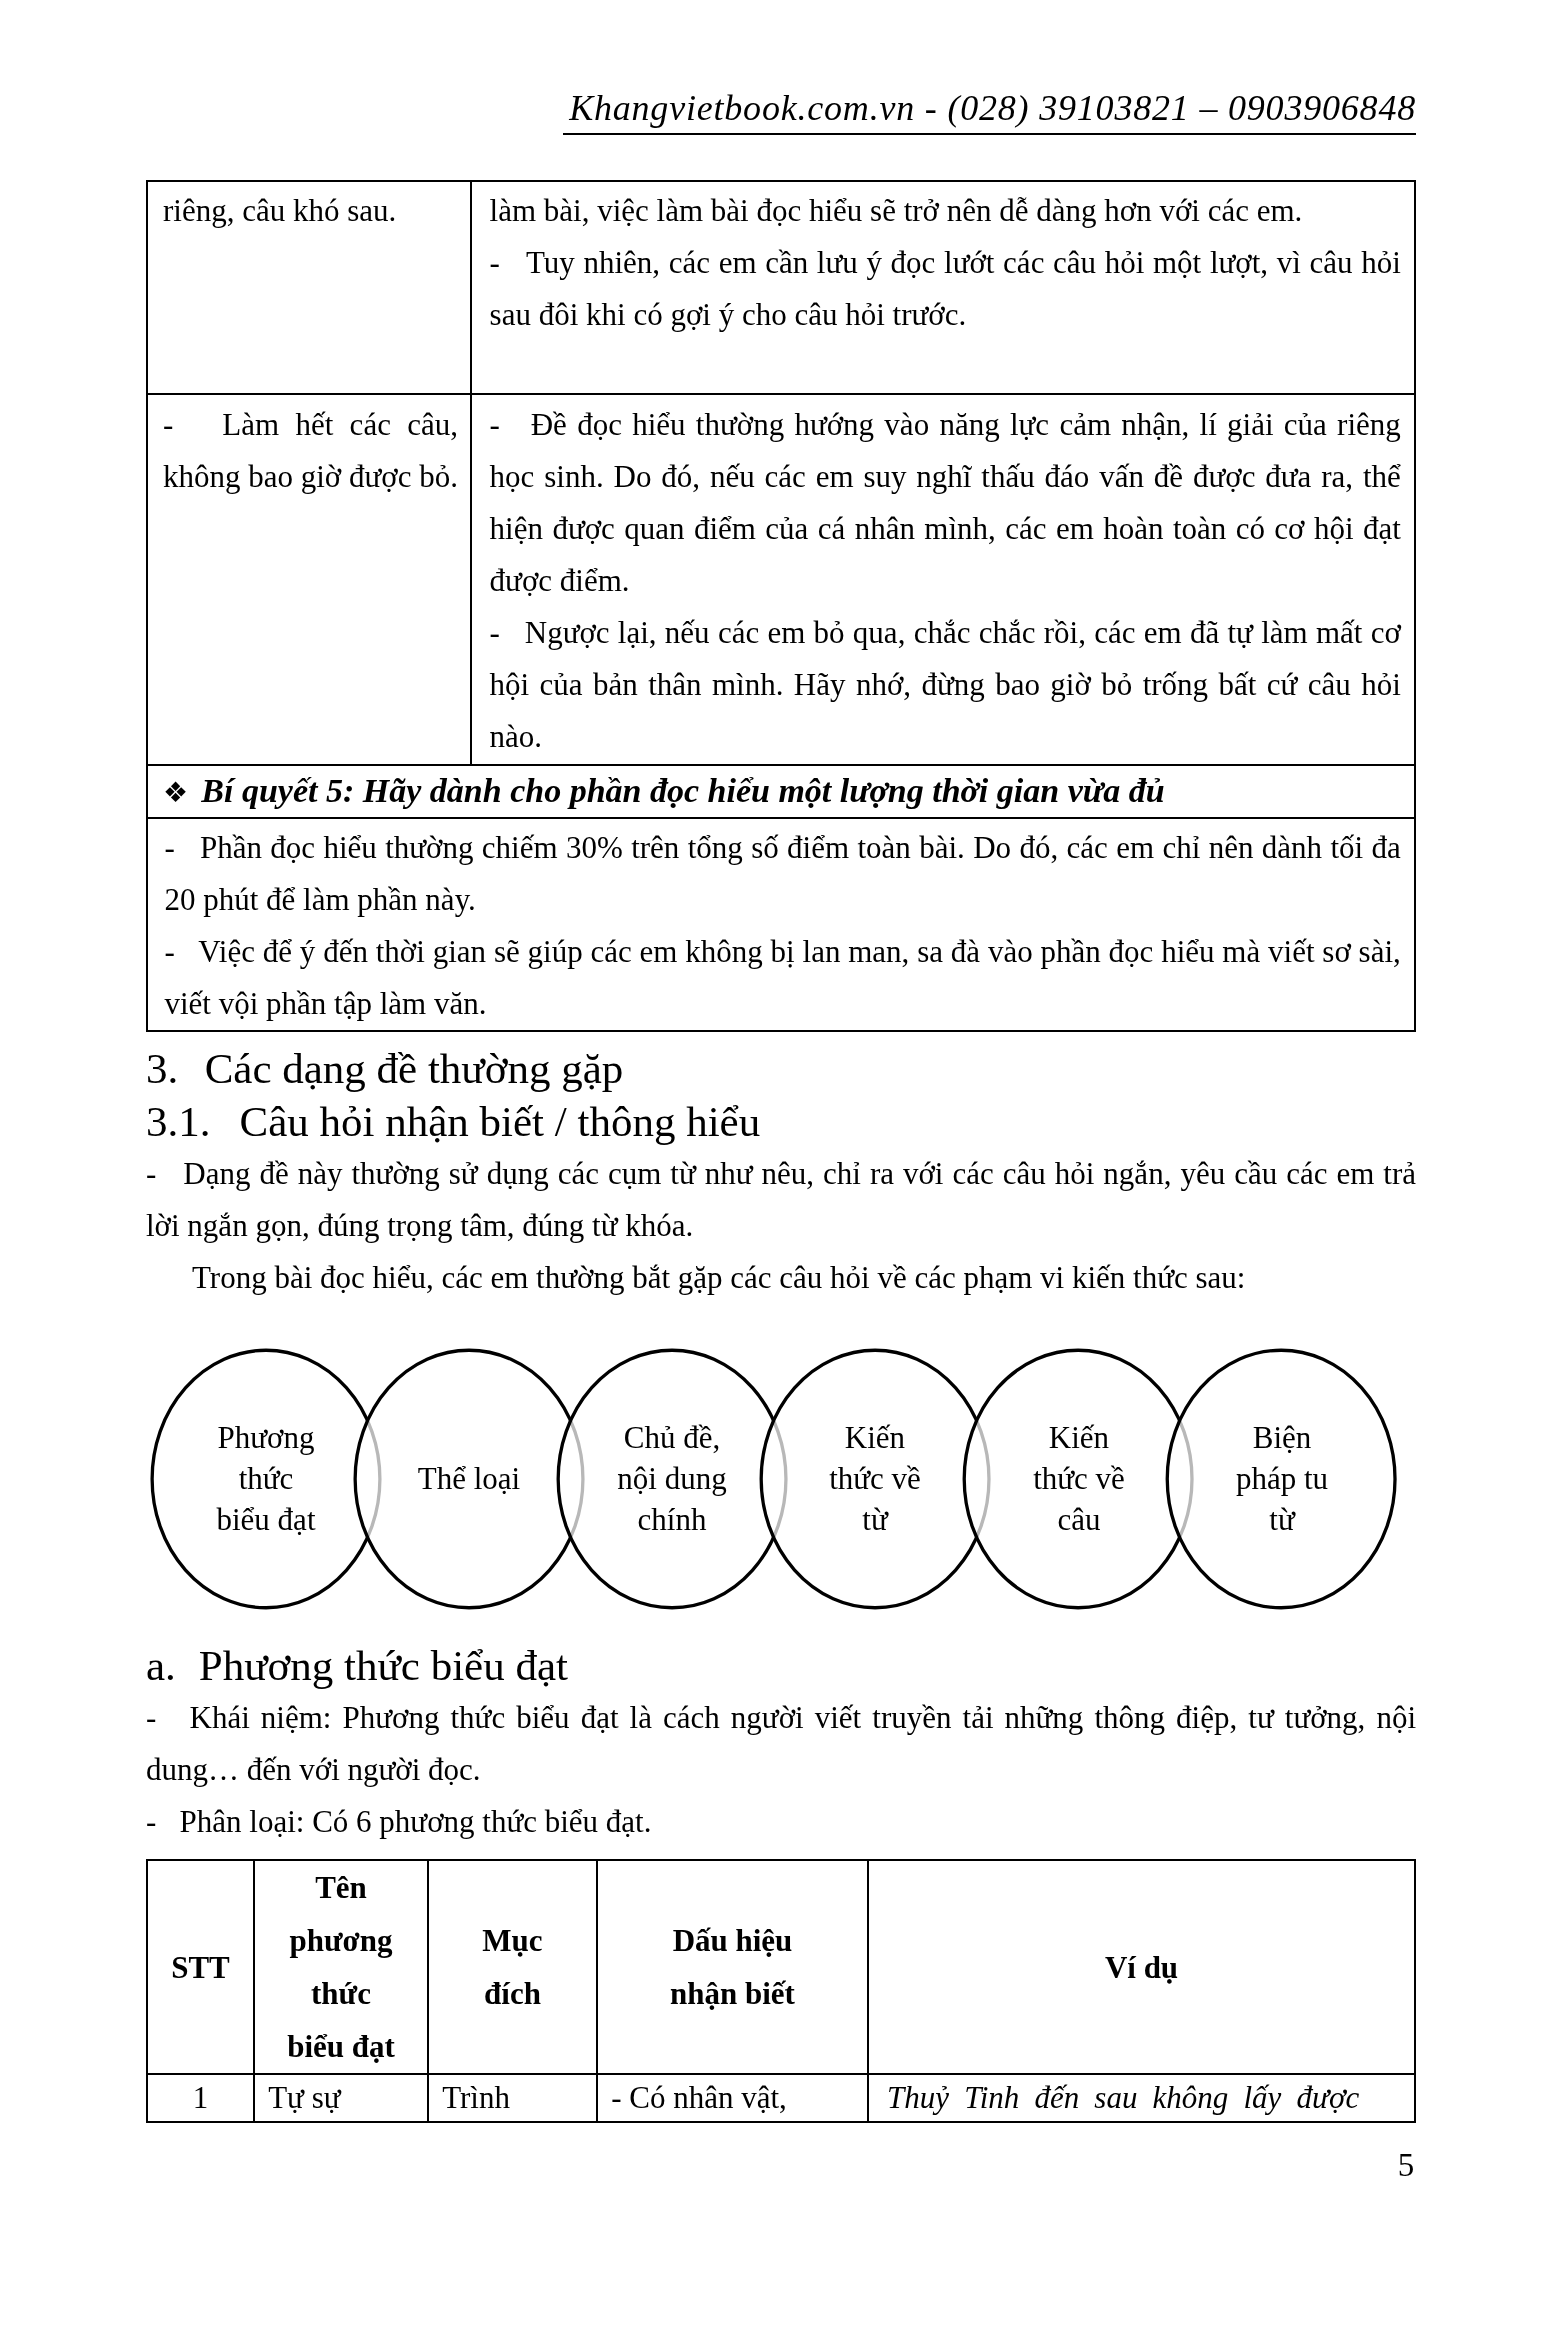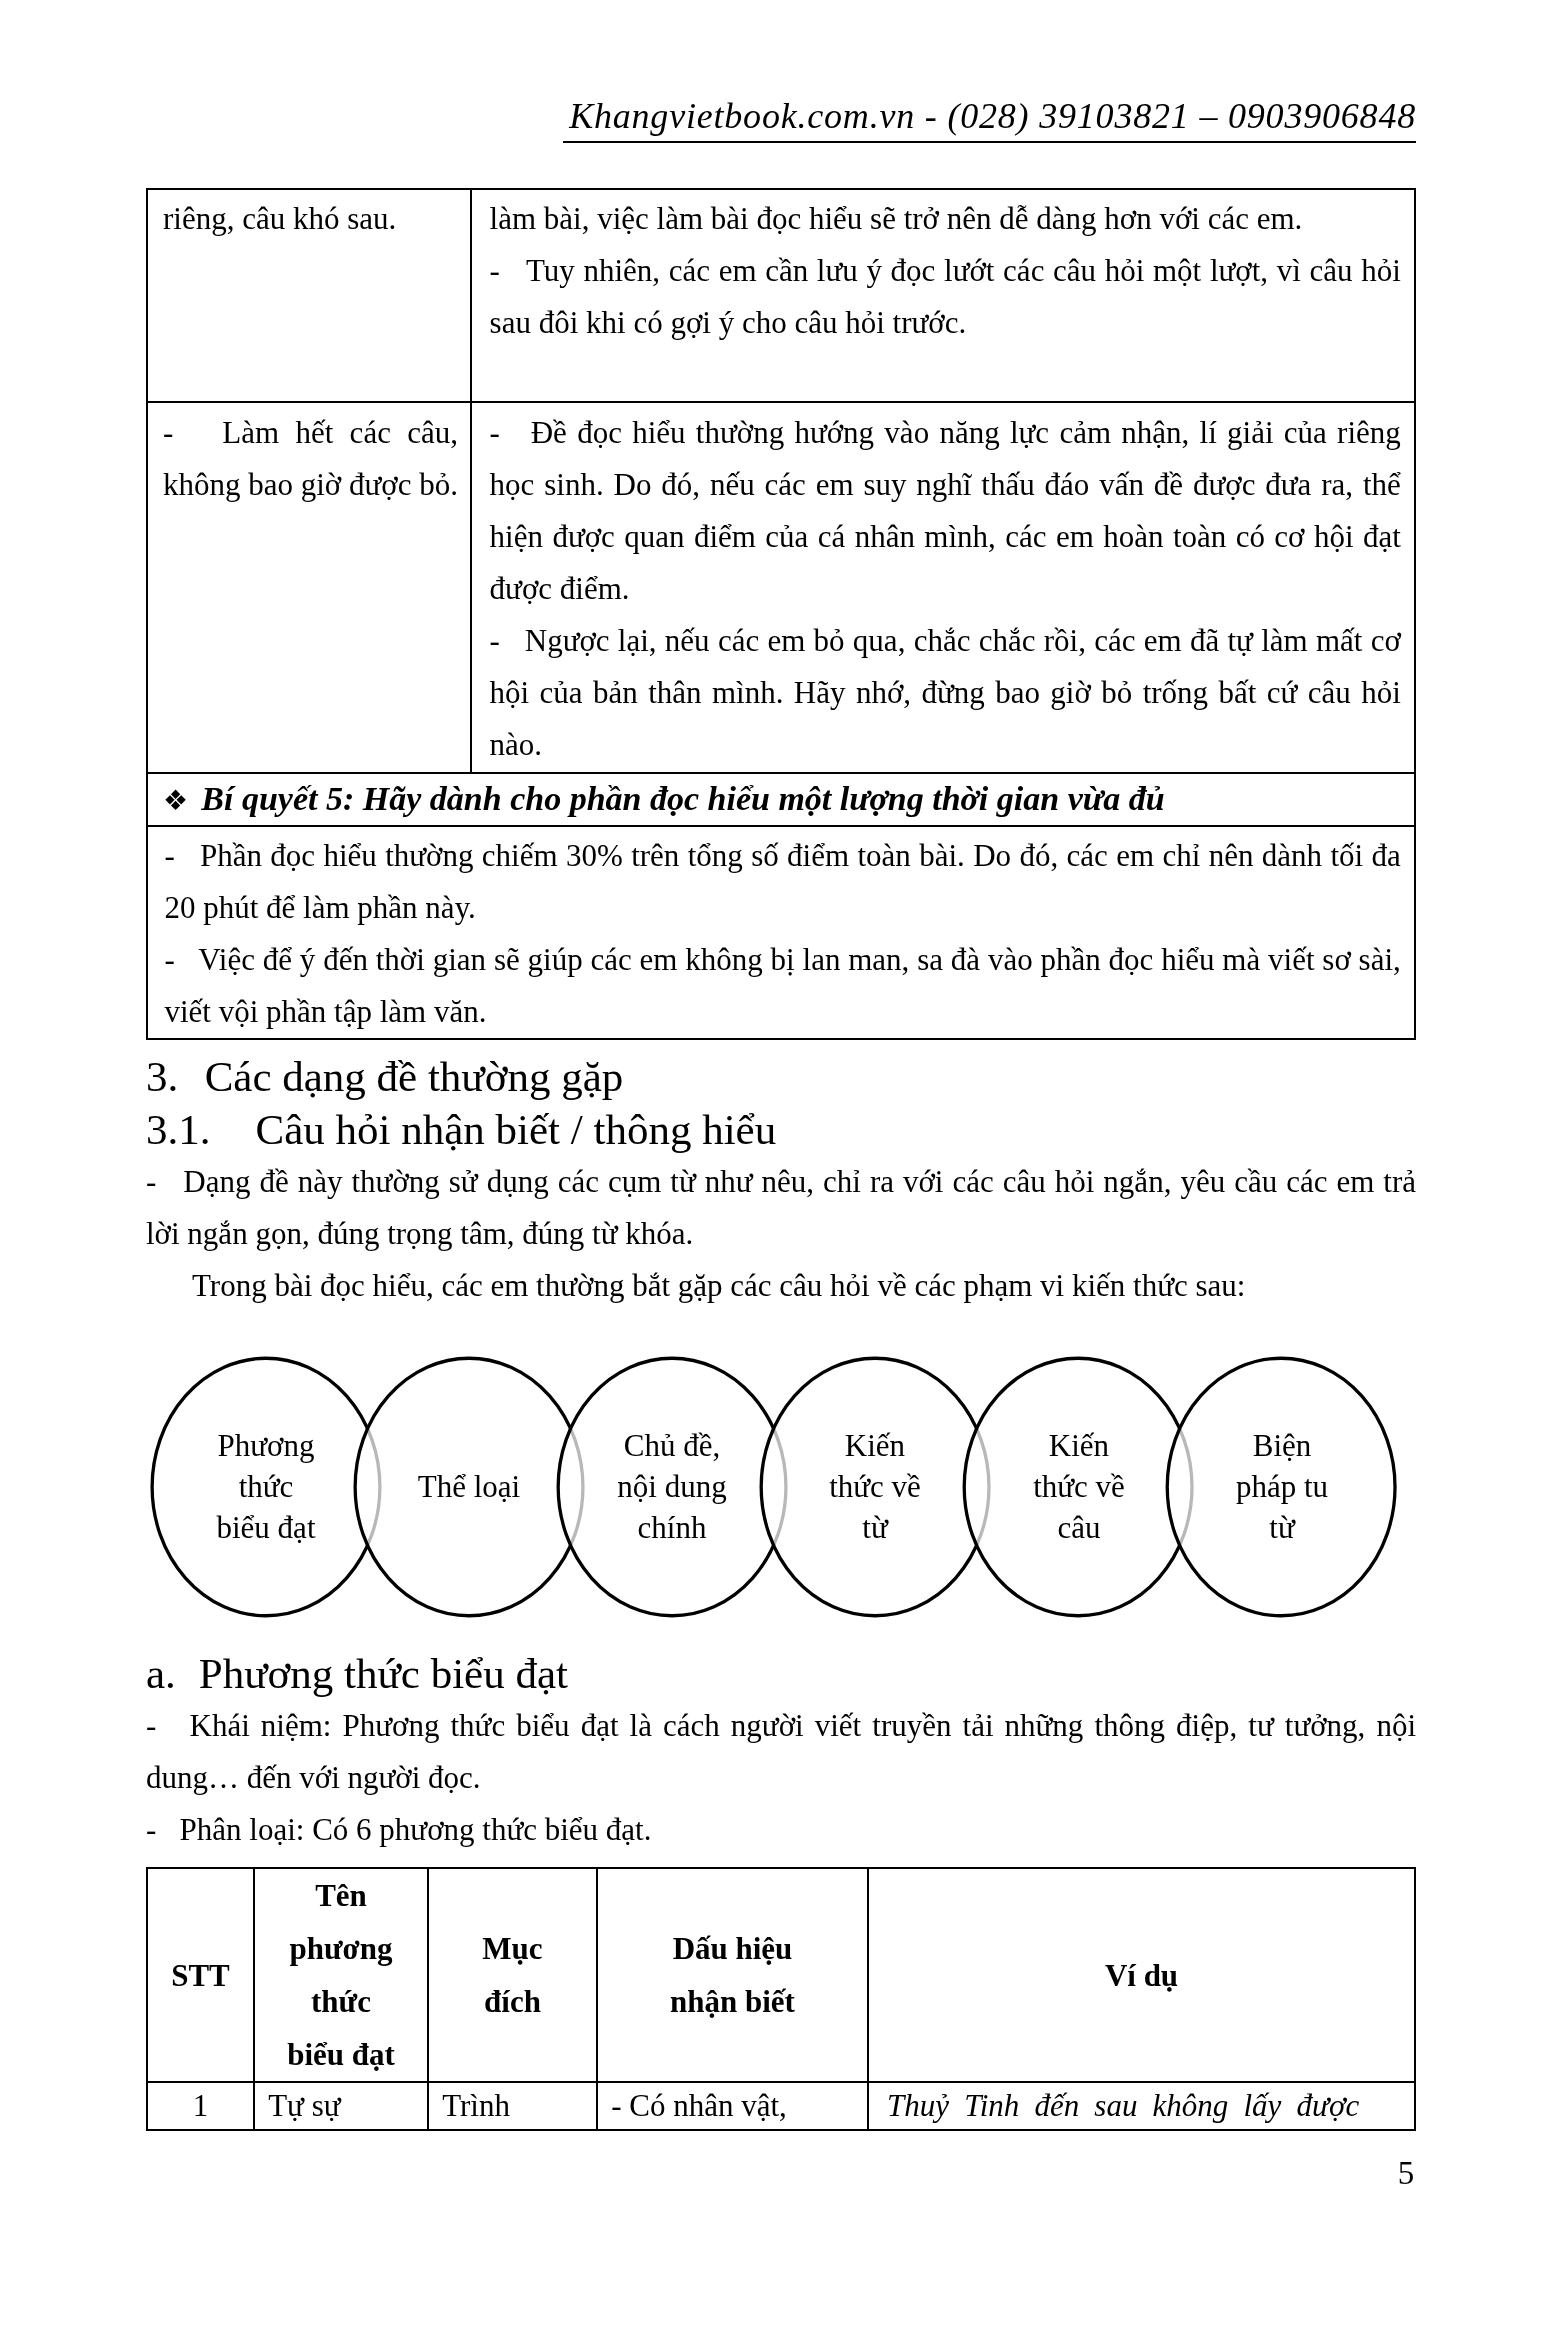--- a/index.html
+++ b/index.html
@@ -6,21 +6,21 @@
   .page {
     position:relative;
     width:1561px; height:2330px;
     background:#ffffff;
     font-family:"Liberation Serif","DejaVu Serif",serif;
     color:#000;
     font-size:31px;
     overflow:hidden;
     margin:0 auto;
   }
-  .content { position:absolute; left:146px; top:12px; width:1270px; }
+  .content { position:absolute; left:146px; top:4px; width:1270px; }
 
   
   .hdr { margin-top:83px; text-align:right; height:58px; }
   .hdr-text {
     font-style:italic; font-size:36px; letter-spacing:0.8px;
     border-bottom:2.5px solid #000; padding-bottom:5px; padding-left:6.6px;
     white-space:nowrap;
   }
 
   
@@ -37,21 +37,21 @@
     font-weight:bold; font-style:italic; font-size:34px;
     white-space:nowrap; overflow:hidden;
   }
   .tip5 .diamond { font-family:"DejaVu Sans",sans-serif; font-style:normal; font-size:28px; margin-right:13.2px; }
   .t1 td.tip5pts { height:208px; padding:3.3px 13.2px 0 16.5px; }
 
   
   .h-sec { font-weight:normal; font-size:43px; line-height:53px; margin:0; }
   .h3  { margin-top:10px; }
   .h3 .ttl  { margin-left:26.4px; }
-  .h31 .ttl { margin-left:45px; }
+  .h31 .ttl { margin-left:29px; }
   .ha  { margin-top:23px; }
   .ha .ttl  { margin-left:23px; }
   .para { margin:0; text-align:justify; line-height:52px; }
   .para .it { }
   .para.firstline { text-indent:46px; }
 
   
   .diagram { position:relative; height:274px; margin-top:38px; width:1270px; }
   .diagram svg { position:absolute; left:0; top:0; }
   .circle-label {

